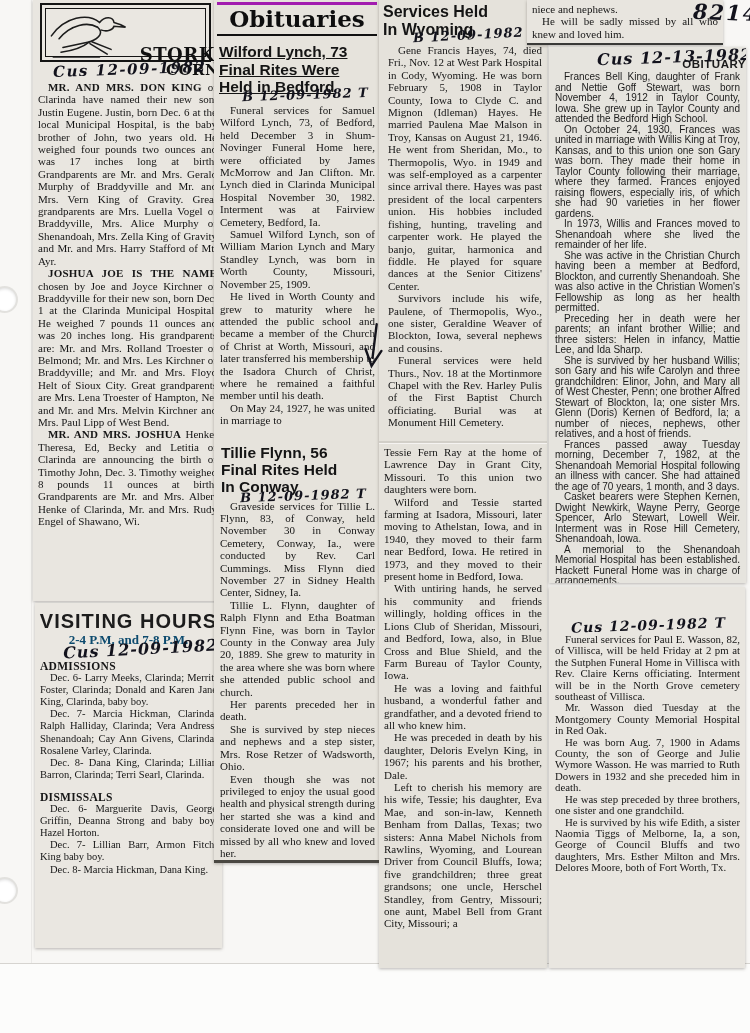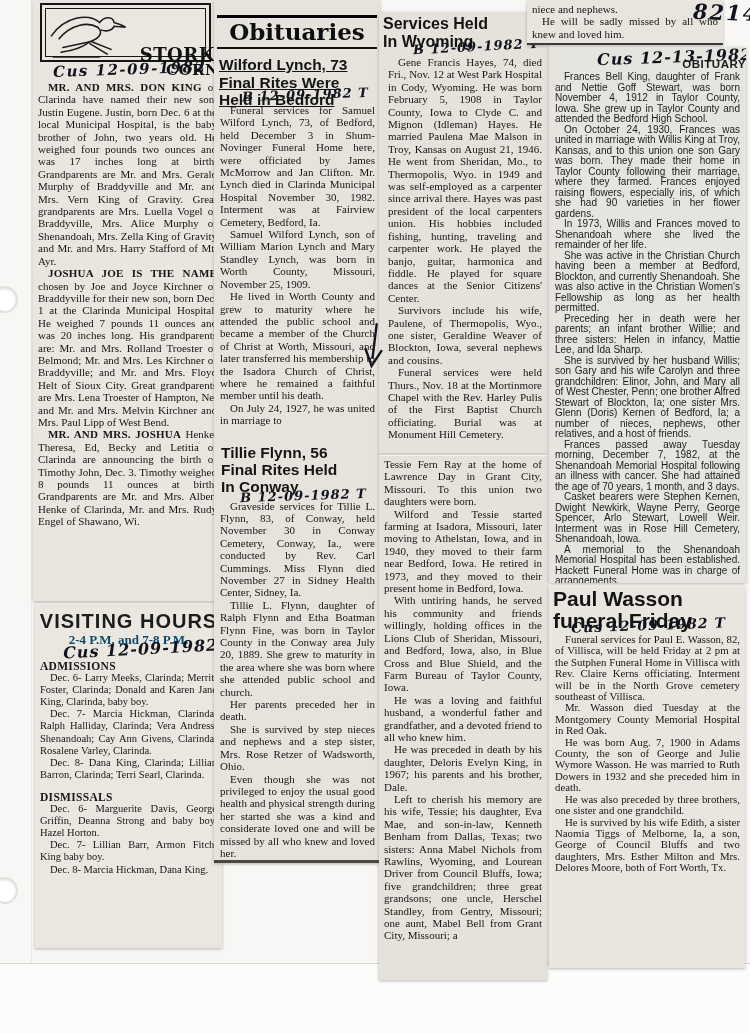--- a/index.html
+++ b/index.html
@@ -11,21 +11,21 @@
   .page-edge-shadow { position:absolute; left:31px; top:0; width:1px; height:963px; background:rgba(0,0,0,0.05); }
   .bottom-strip { position:absolute; left:0; top:963px; width:750px; height:70px; background:#fcfcfb; border-top:1px solid #d6d4d0; z-index:0; }
   .hole { position:absolute; left:-7px; width:23px; height:23px; border-radius:50%; background:#ffffff;
           box-shadow:0 0 0 2px #e2e1de, inset 0 1px 3px rgba(0,0,0,0.12); z-index:2; }
   #hole-1 { top:288px; } #hole-2 { top:879px; }
 
   .clip { position:absolute; background:#e7e4de; box-shadow:0 1px 3px rgba(60,55,45,0.35); overflow:hidden; z-index:1; }
   #clip-col1     { left:33px;  top:0;     width:189px; height:601px; background:#e9e6e0; }
   #clip-visiting { left:35px;  top:603px; width:187px; height:345px; background:#eae7e1; }
   #clip-col2     { left:214px; top:0;     width:166px; height:860px; background:#e6e3dc; border-bottom:3px solid #4a4842; }
-  #clip-col3     { left:379px; top:0;     width:168px; height:968px; background:#e5e2db;margin-top:12px; }
+  #clip-col3     { left:379px; top:0;     width:168px; height:968px; background:#e5e2db; }
   #clip-niece    { left:527px; top:0;     width:196px; height:43px;  background:#e8e5df; border-bottom:2px solid #3a3a38; }
   #clip-frances  { left:549px; top:47px;  width:197px; height:536px; background:#e6e4de; }
   #clip-wasson   { left:549px; top:587px; width:196px; height:381px; background:#e9e6e0; }
 
   
   .news { font-size:11px; line-height:12.4px; text-align:justify; color:#161616; }
   .news p { margin:0; text-indent:10px; }
   .news p.ni { text-indent:0; }
   .news b { font-weight:bold; letter-spacing:0.2px; }
 
@@ -55,23 +55,23 @@
   
   .vh-title { margin-top:7px; text-align:center; font-family:"Liberation Sans", sans-serif;
               font-weight:bold; font-size:20px; line-height:22px; letter-spacing:1px; color:#1c1c1c; }
   .vh-hours { text-align:center; font-family:Liberation Serif, serif; font-weight:bold;
               font-size:13px; line-height:16px; color:#0c4a6e; }
   .vh-body { position:absolute; left:5px; right:5px; top:57px; font-size:10.5px; line-height:12.1px; }
   .vh-label { font-weight:bold; font-size:11.5px; letter-spacing:0.3px; text-indent:0 !important; }
   .vh-gap { margin-top:10px !important; }
 
   
-  .obit-banner { margin:15px 3px 0; text-align:center; font-family:"DejaVu Serif", serif;
+  .obit-banner { margin:2px 3px 0; text-align:center; font-family:"DejaVu Serif", serif;
                  font-weight:bold; font-size:23px; line-height:27px; color:#0e0e0e;
-                 border-top:3px solid #000000; border-bottom:2px solid #111; padding:0 0 2px; }
+                 border-top:3px solid #a21caf; border-bottom:2px solid #111; padding:0 0 2px; }
   .headline { font-family:"Liberation Sans", sans-serif; font-weight:bold; color:#141414; margin:0; }
   #hl-wilford { margin:7px 2px 0 5px; font-size:15.5px; line-height:17.5px;text-decoration:underline; }
   .col2-body  { position:absolute; left:6px; right:5px; top:104px; }
   #hl-tillie  { margin:17px 0 5px 1px; font-size:15.5px; line-height:17px; }
   #hl-wyoming { margin:3px 0 0 4px; font-size:16px; line-height:18px; }
   .col3-hayes { position:absolute; left:9px; right:5px; top:44px; height:396px; overflow:hidden; }
   .seam { position:absolute; left:0; right:0; top:441px; height:2px; background:#d2cfc8; box-shadow:0 1px 0 rgba(255,255,255,0.6); }
   .col3-cont  { position:absolute; left:5px; right:5px; top:446px; height:518px; overflow:hidden; }
 
   .niece-body { padding:3px 5px 0; }
@@ -149,21 +149,21 @@
     <h2 class="headline" id="hl-wilford">
       <div>Wilford Lynch, 73</div>
       <div>Final Rites Were</div>
       <div>Held in Bedford</div>
     </h2>
     <div class="hand" id="hw-wilford">B 12-09-1982 T</div>
     <div class="col2-body news">
       <p>Funeral services for Samuel Wilford Lynch, 73, of Bedford, held December 3 in Shum-Novinger Funeral Home here, were officiated by James McMorrow and Jan Clifton. Mr. Lynch died in Clarinda Municipal Hospital November 30, 1982. Interment was at Fairview Cemetery, Bedford, Ia.</p>
       <p>Samuel Wilford Lynch, son of William Marion Lynch and Mary Standley Lynch, was born in Worth County, Missouri, November 25, 1909.</p>
       <p>He lived in Worth County and grew to maturity where he attended the public school and became a member of the Church of Christ at Worth, Missouri, and later transferred his membership to the Isadora Church of Christ, where he remained a faithful member until his death.</p>
-      <p>On July 24, 1927, he was united in marriage to</p>
+      <p>On May 24, 1927, he was united in marriage to</p>
       <h2 class="headline" id="hl-tillie">
         <div>Tillie Flynn, 56</div>
         <div>Final Rites Held</div>
         <div>In Conway</div>
       </h2>
       <p>Graveside services for Tillie L. Flynn, 83, of Conway, held November 30 in Conway Cemetery, Conway, Ia., were conducted by Rev. Carl Cummings. Miss Flynn died November 27 in Sidney Health Center, Sidney, Ia.</p>
       <p>Tillie L. Flynn, daughter of Ralph Flynn and Etha Boatman Flynn Fine, was born in Taylor County in the Conway area July 20, 1889. She grew to maturity in the area where she was born where she attended public school and church.</p>
       <p>Her parents preceded her in death.</p>
       <p>She is survived by step nieces and nephews and a step sister, Mrs. Rose Retzer of Wadsworth, Ohio.</p>
       <p>Even though she was not privileged to enjoy the usual good health and physical strength during her started she was a kind and considerate loved one and will be missed by all who knew and loved her.</p>
@@ -215,27 +215,23 @@
       <p>She was active in the Christian Church having been a member at Bedford, Blockton, and currently Shenandoah. She was also active in the Christian Women's Fellowship as long as her health permitted.</p>
       <p>Preceding her in death were her parents; an infant brother Willie; and three sisters: Helen in infancy, Mattie Lee, and Ida Sharp.</p>
       <p>She is survived by her husband Willis; son Gary and his wife Carolyn and three grandchildren: Elinor, John, and Mary all of West Chester, Penn; one brother Alfred Stewart of Blockton, Ia; one sister Mrs. Glenn (Doris) Kernen of Bedford, Ia; a number of nieces, nephews, other relatives, and a host of friends.</p>
       <p>Frances passed away Tuesday morning, December 7, 1982, at the Shenandoah Memorial Hospital following an illness with cancer. She had attained the age of 70 years, 1 month, and 3 days.</p>
       <p>Casket bearers were Stephen Kernen, Dwight Newkirk, Wayne Perry, George Spencer, Arlo Stewart, Lowell Weir. Interment was in Rose Hill Cemetery, Shenandoah, Iowa.</p>
       <p>A memorial to the Shenandoah Memorial Hospital has been established. Hackett Funeral Home was in charge of arrangements.</p>
     </div>
   </section>
 
   <section class="clip" id="clip-wasson">
-    <h2 class="headline" id="hl-wasson">
-      <div>Paul Wasson</div>
-      <div>funeral Friday</div>
-    </h2>
     <div class="hand" id="hw-wasson">Cus 12-09-1982 T</div>
     <div class="wasson-body news">
       <p>Funeral services for Paul E. Wasson, 82, of Villisca, will be held Friday at 2 pm at the Sutphen Funeral Home in Villisca with Rev. Claire Kerns officiating. Interment will be in the North Grove cemetery southeast of Villisca.</p>
       <p>Mr. Wasson died Tuesday at the Montgomery County Memorial Hospital in Red Oak.</p>
       <p>He was born Aug. 7, 1900 in Adams County, the son of George and Julie Wymore Wasson. He was married to Ruth Dowers in 1932 and she preceded him in death.</p>
-      <p>He was also preceded by three brothers, one sister and one grandchild.</p>
+      <p>He was step preceded by three brothers, one sister and one grandchild.</p>
       <p>He is survived by his wife Edith, a sister Naomia Tiggs of Melborne, Ia, a son, George of Council Bluffs and two daughters, Mrs. Esther Milton and Mrs. Delores Moore, both of Fort Worth, Tx.</p>
     </div>
   </section>
 
 </div>
 
 </body></html>

